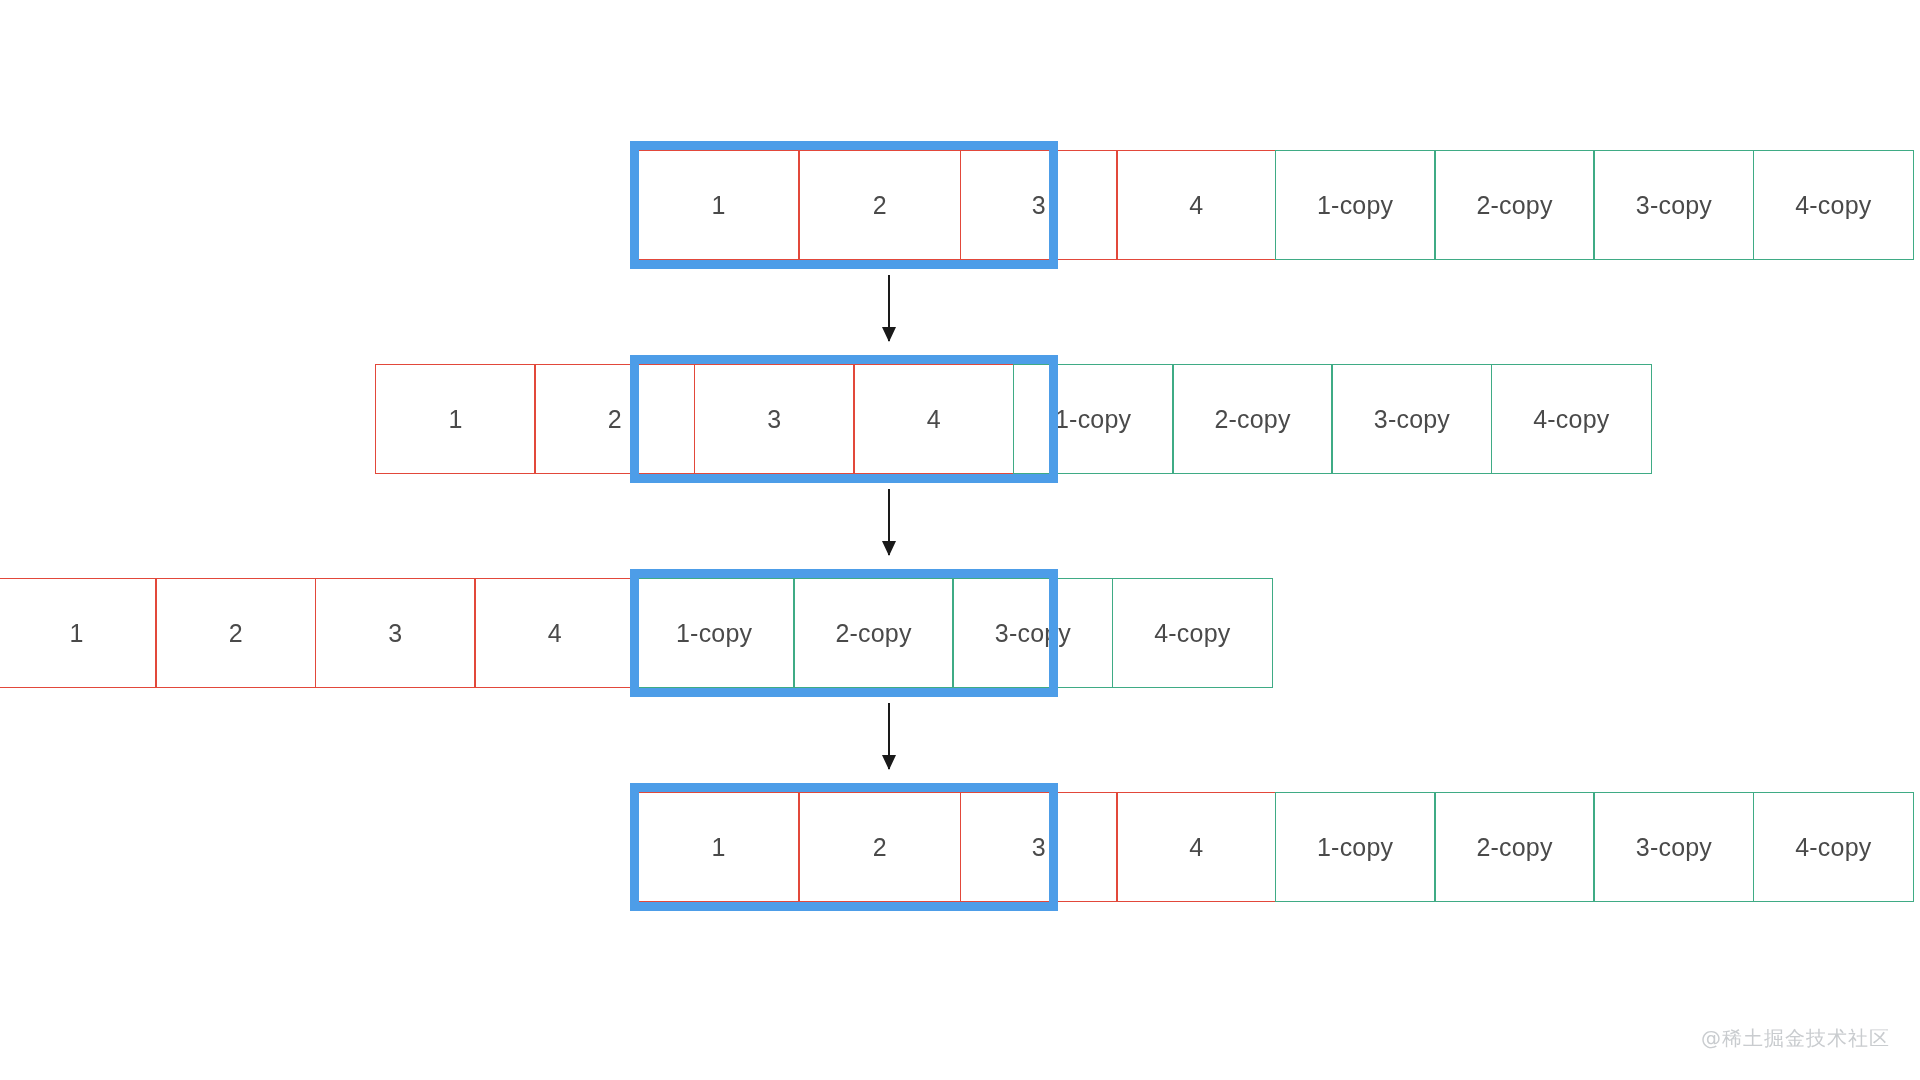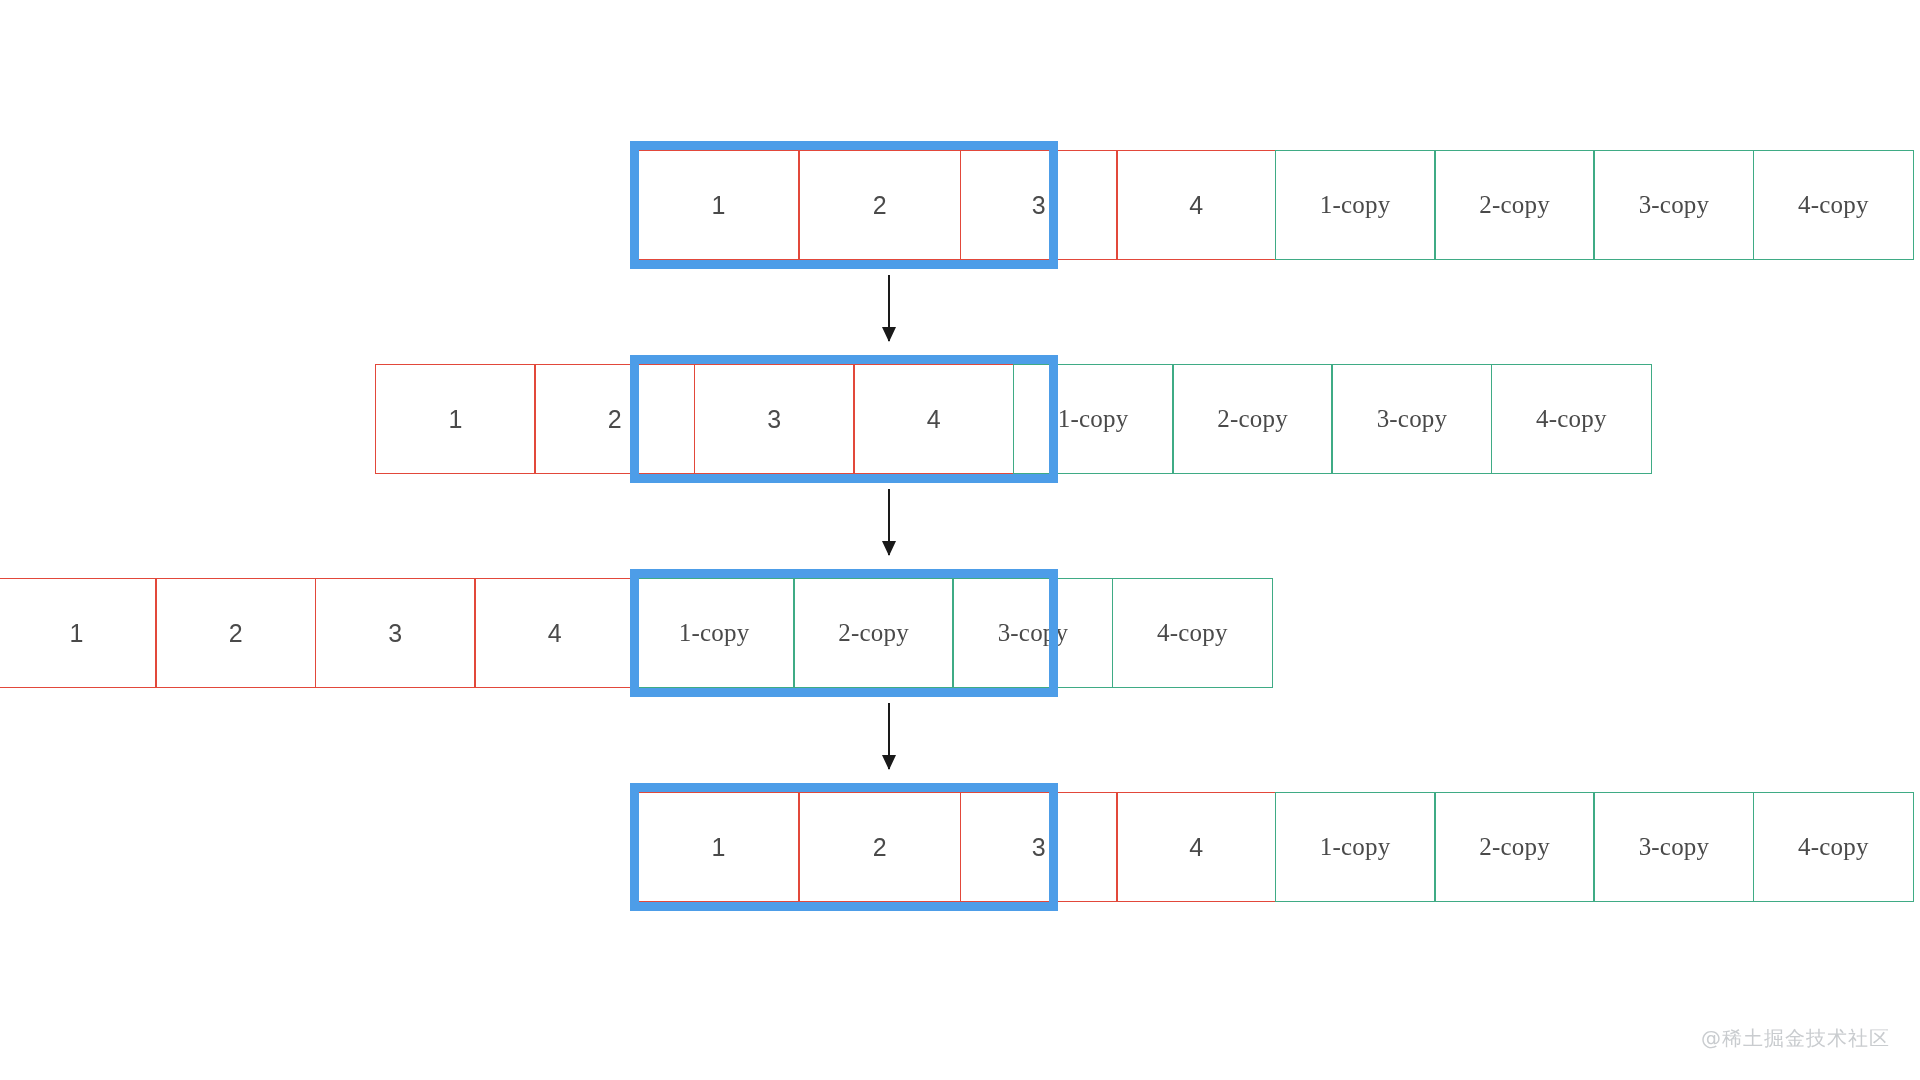--- a/index.html
+++ b/index.html
@@ -41,21 +41,20 @@
     background: transparent;
     border-style: solid;
     border-width: 1.6px;
     margin-right: -1.6px;
   }
   .cell.orig {
     border-color: #e2483a;
   }
   .cell.copy {
     border-color: #3fab85;
-    font-family: Liberation Serif, serif;
   }
 
   
   .window {
     position: absolute;
     box-sizing: border-box;
     border: 9px solid #4d9de8;
     height: 110px;
     pointer-events: none;
     background: transparent;

